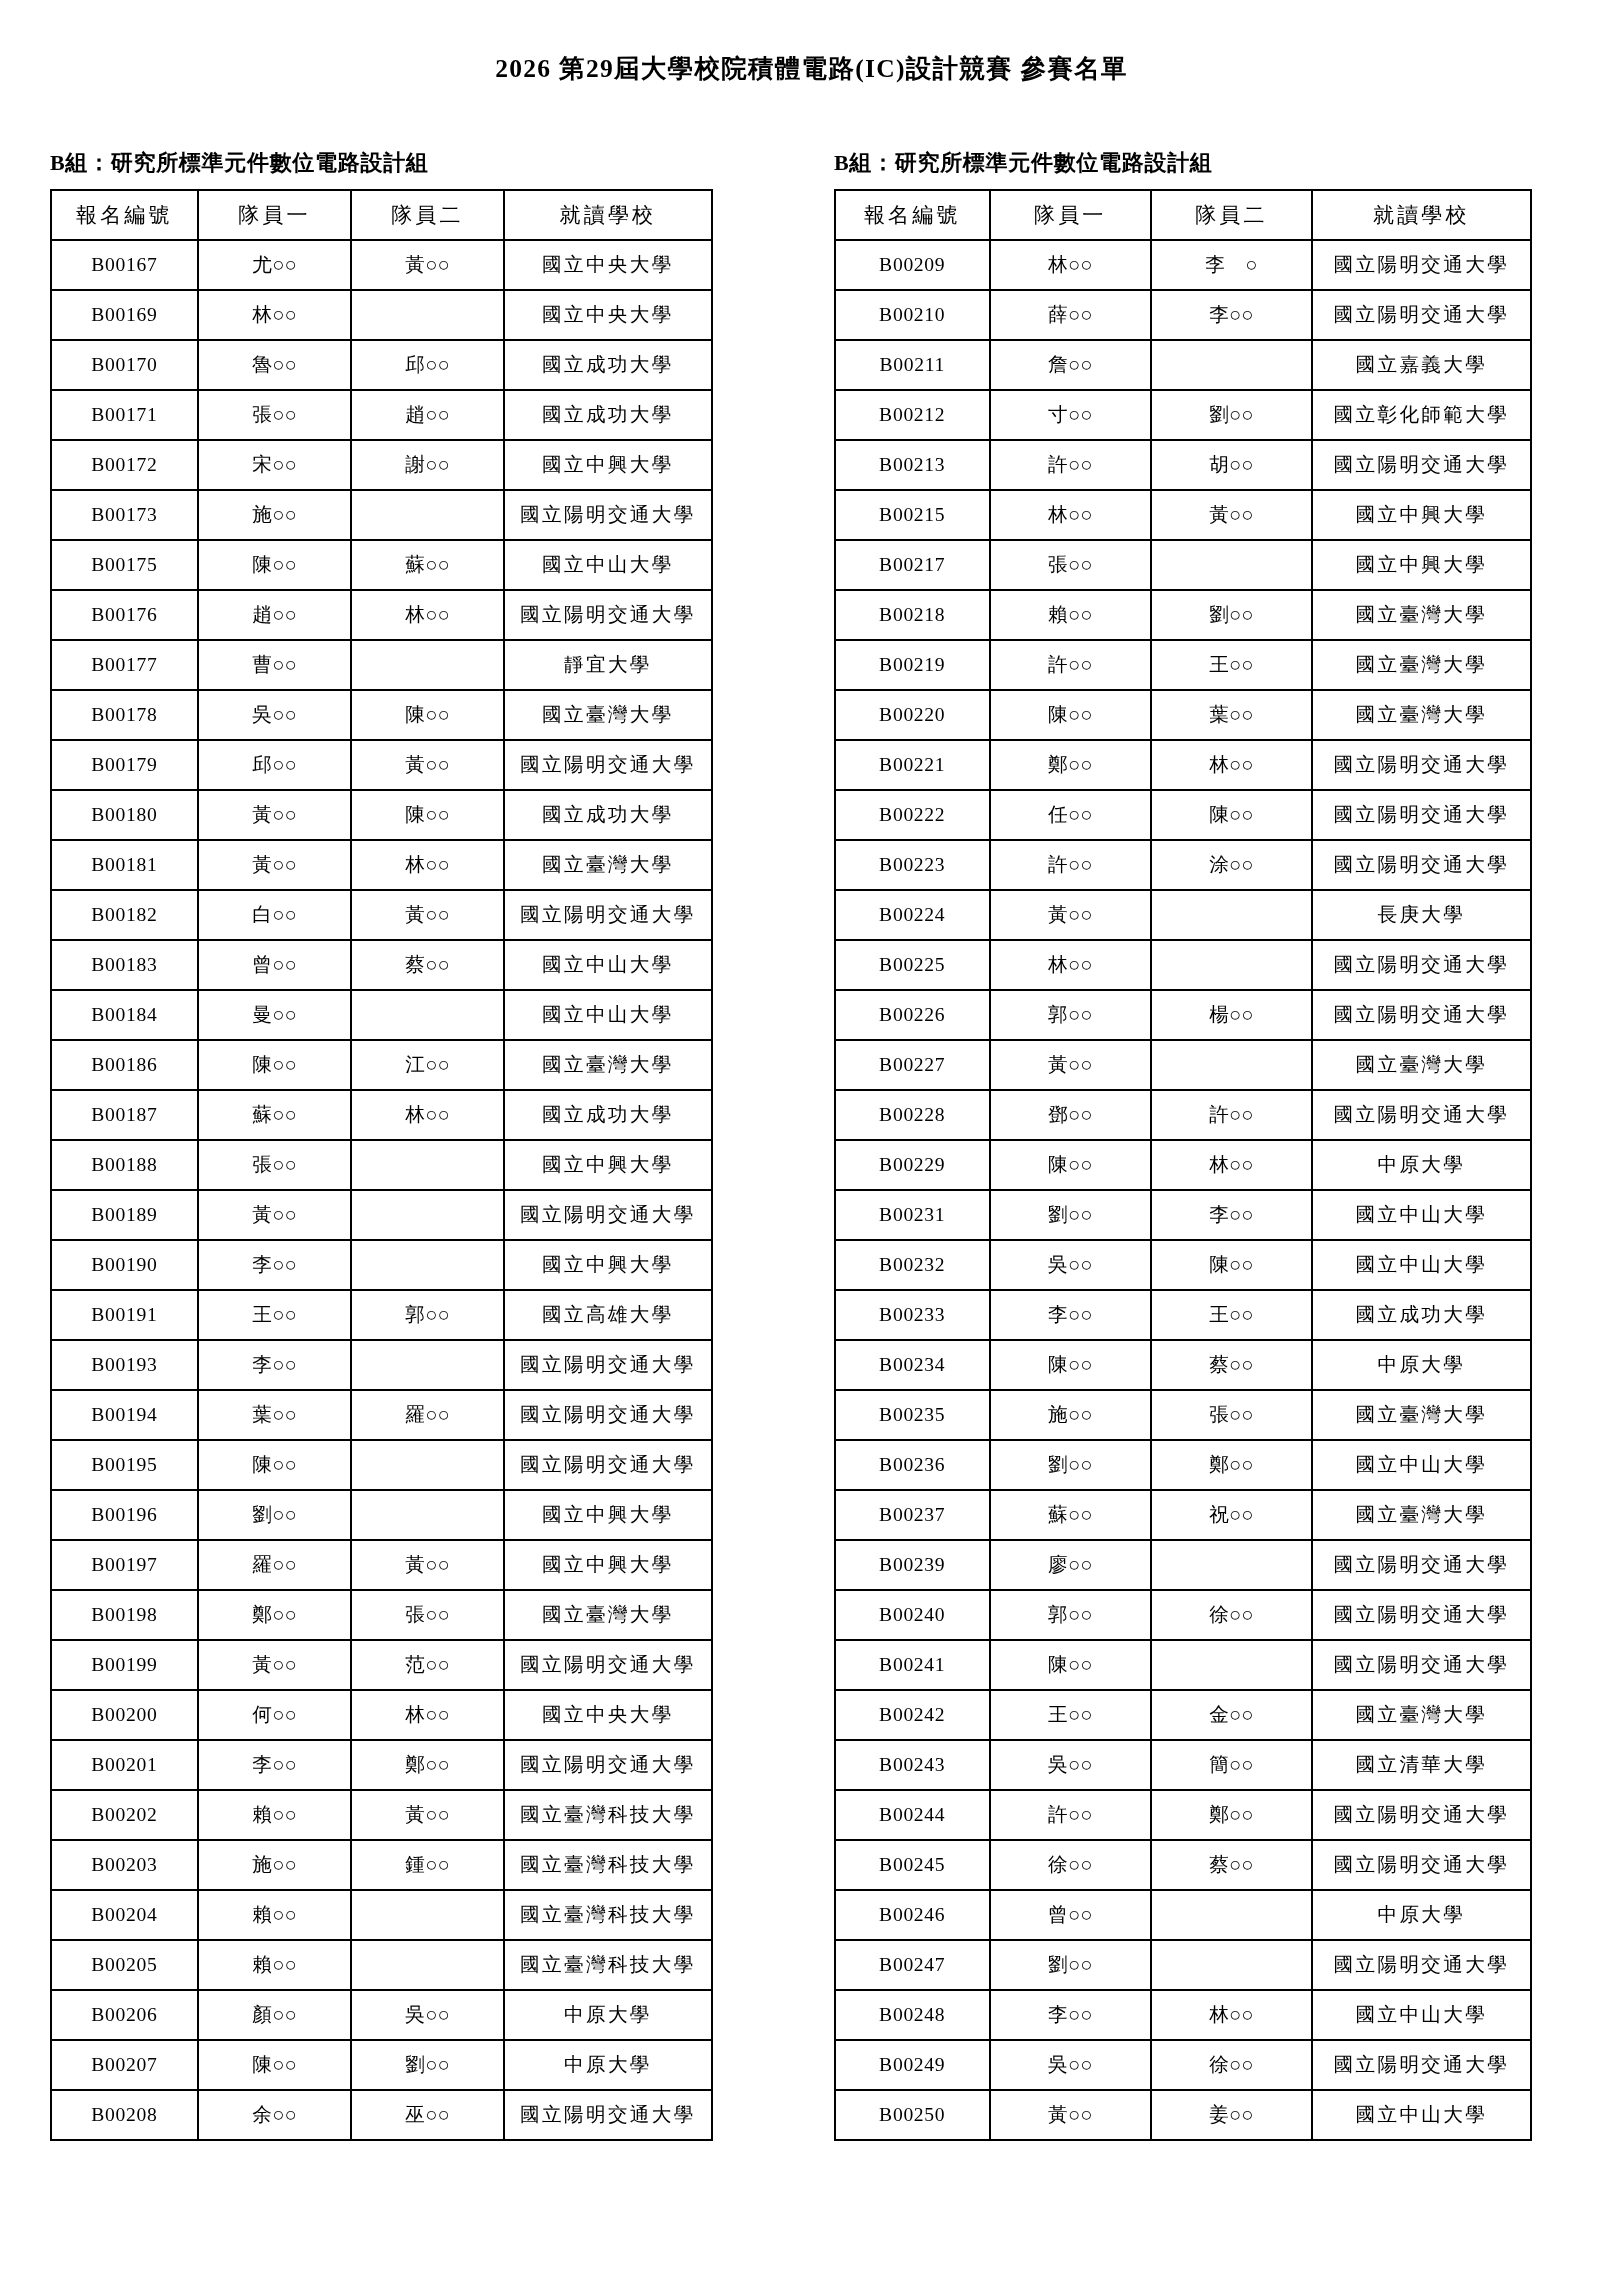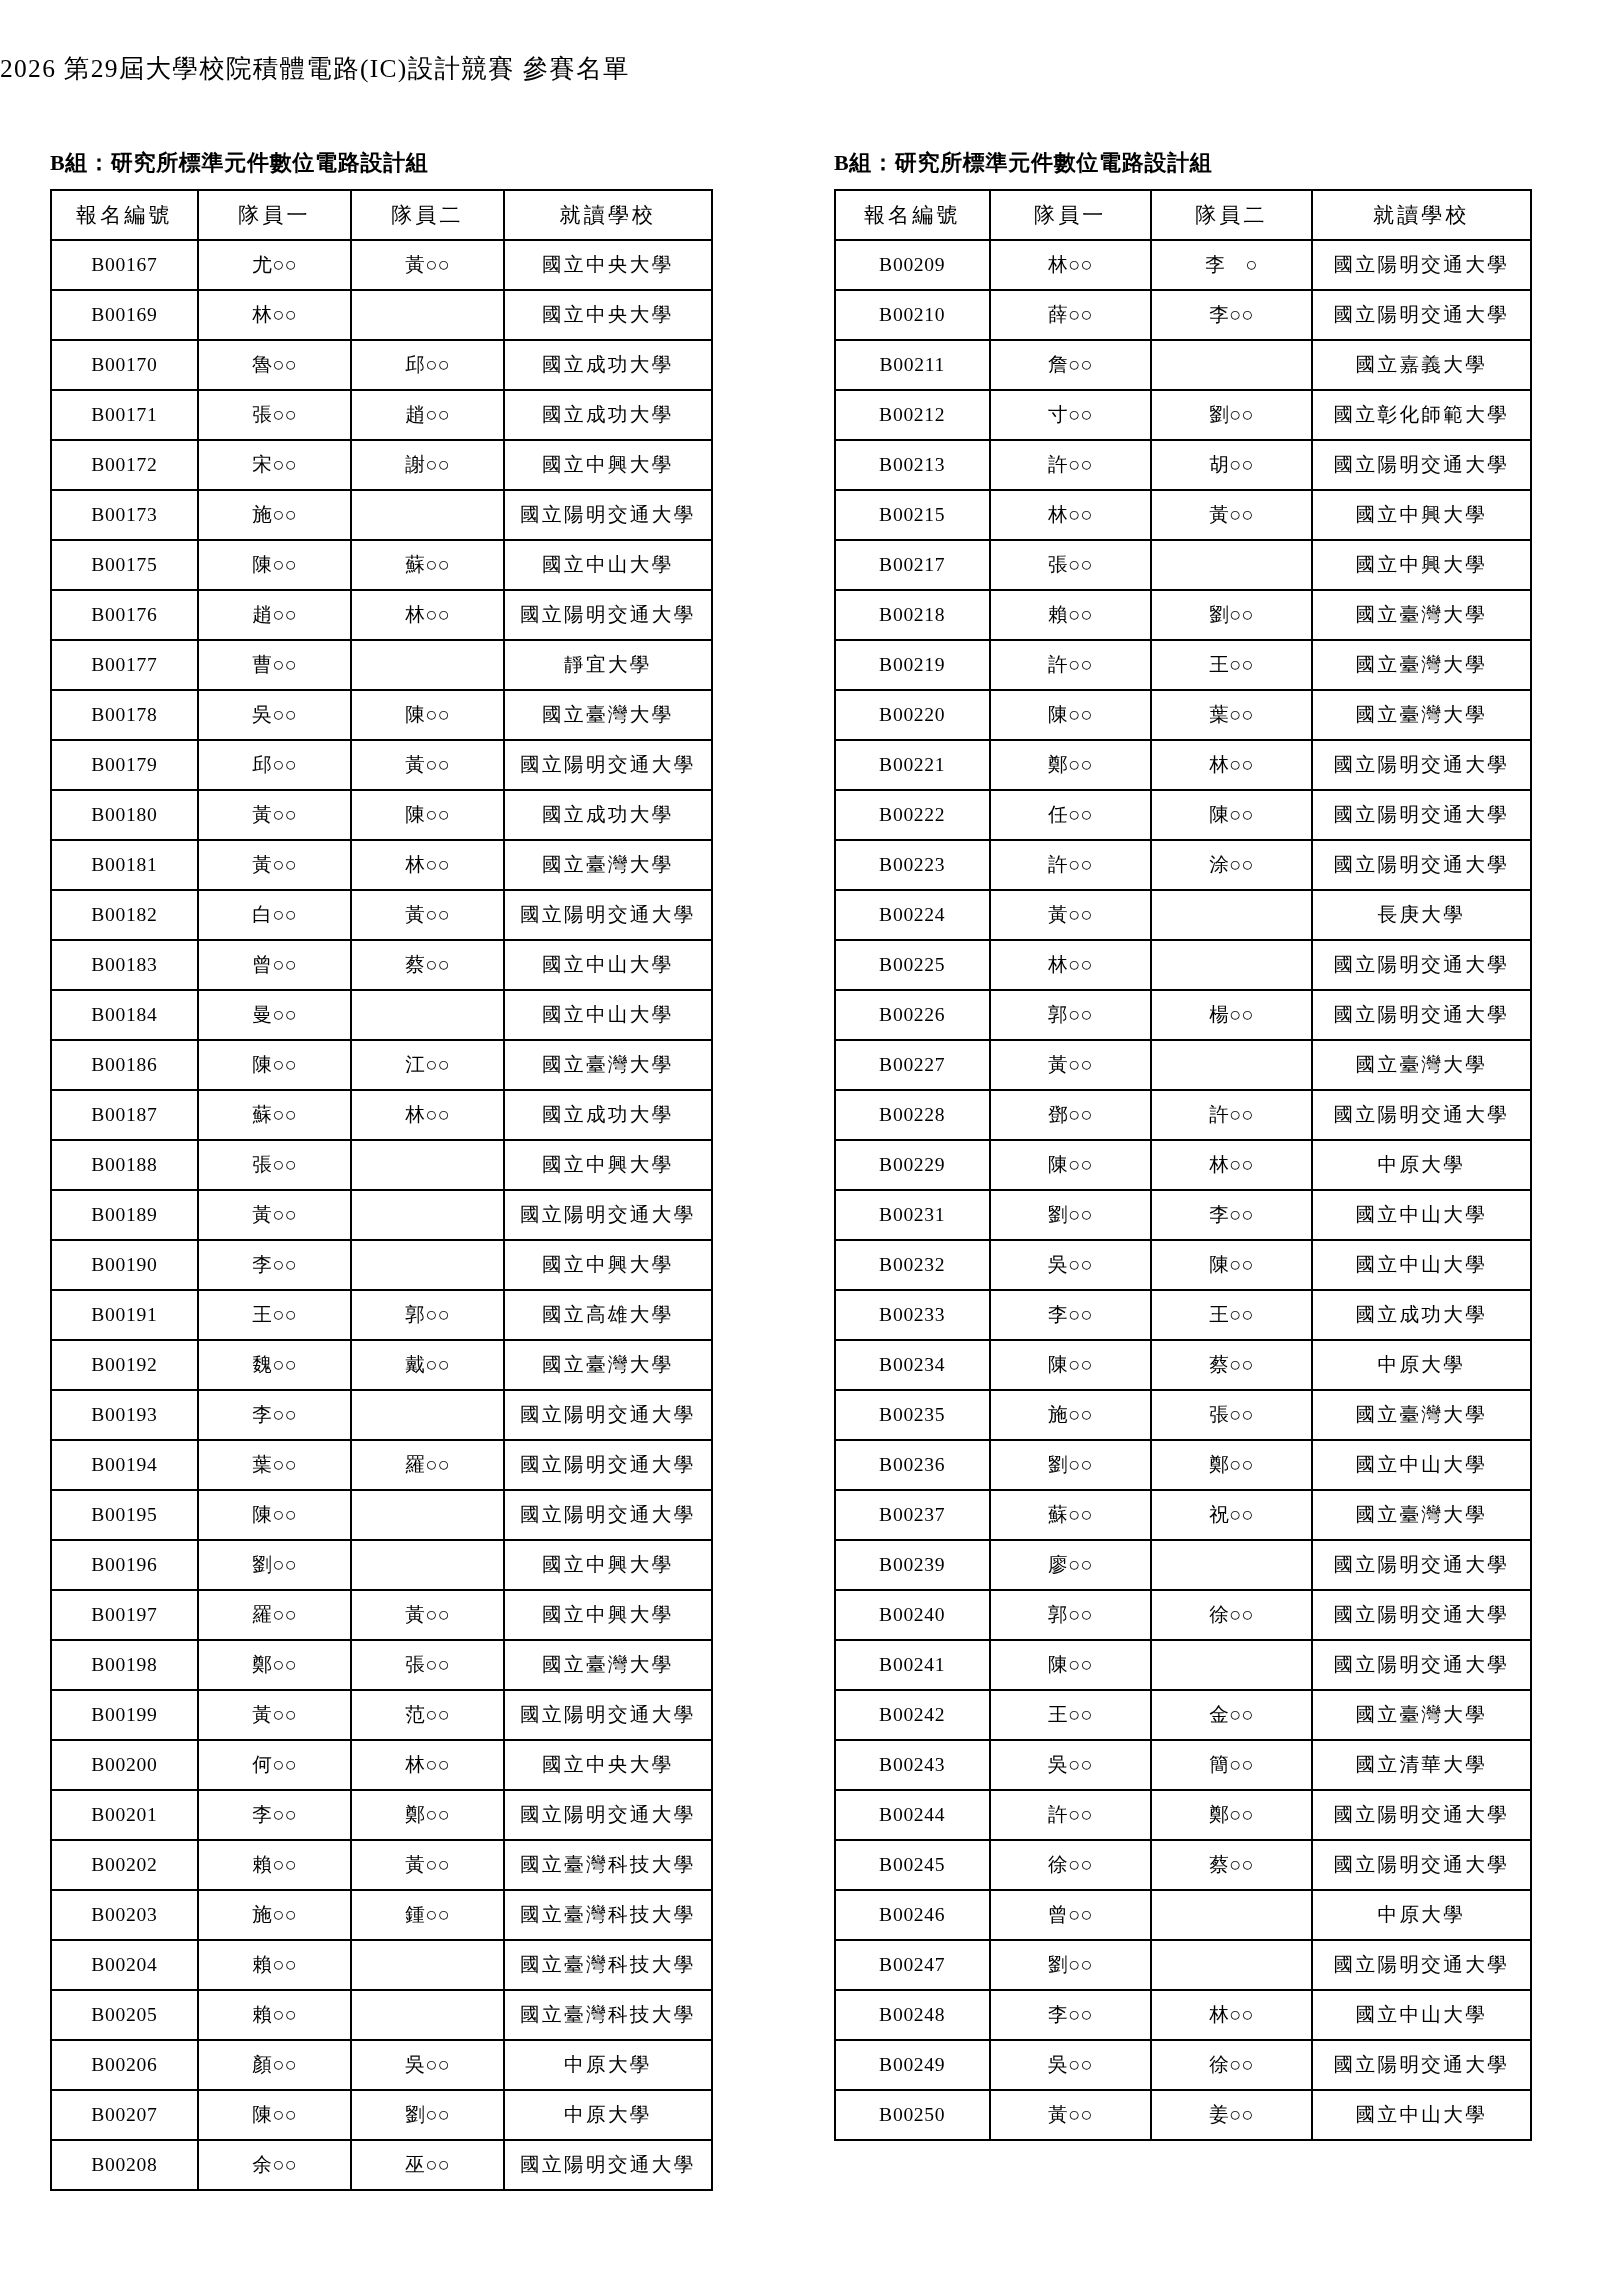--- a/index.html
+++ b/index.html
@@ -10,23 +10,23 @@
     position: relative;
     font-family: "Liberation Serif", "DejaVu Serif", serif;
     color: #000000;
     overflow: hidden;
   }
   .page-title {
     position: absolute;
     top: 51px;
     left: 0;
     right: 0;
-    text-align: left;
+    text-align: center;
     font-size: 25.5px;
-    font-weight: normal;
+    font-weight: bold;
     letter-spacing: 1.3px;
     margin: 0;
   }
   .table-block {
     position: absolute;
     top: 148px;
   }
   .table-block.left  { left: 50px;  width: 663px; }
   .table-block.right { left: 834px; width: 698px; }
   .group-subtitle {
@@ -214,26 +214,20 @@
           <td class="member"></td>
           <td class="school">國立中興大學</td>
         </tr>
         <tr>
           <td class="rid">B00191</td>
           <td class="member">王○○</td>
           <td class="member">郭○○</td>
           <td class="school">國立高雄大學</td>
         </tr>
         <tr>
-          <td class="rid">B00192</td>
-          <td class="member">魏○○</td>
-          <td class="member">戴○○</td>
-          <td class="school">國立臺灣大學</td>
-        </tr>
-        <tr>
           <td class="rid">B00193</td>
           <td class="member">李○○</td>
           <td class="member"></td>
           <td class="school">國立陽明交通大學</td>
         </tr>
         <tr>
           <td class="rid">B00194</td>
           <td class="member">葉○○</td>
           <td class="member">羅○○</td>
           <td class="school">國立陽明交通大學</td>

